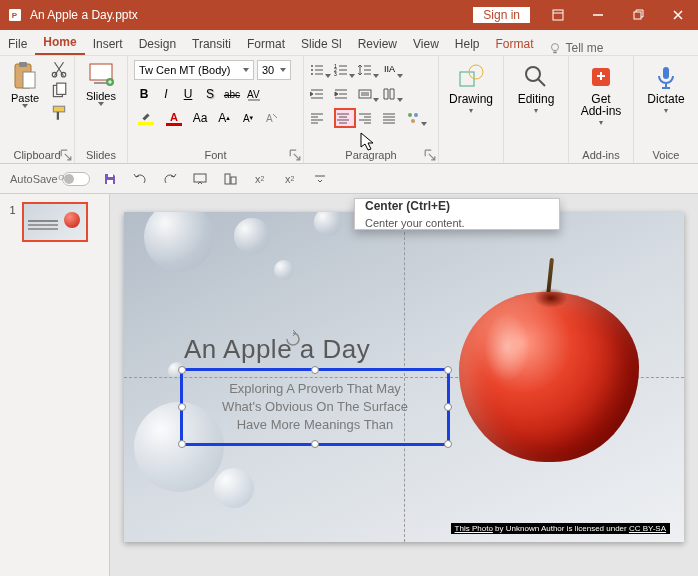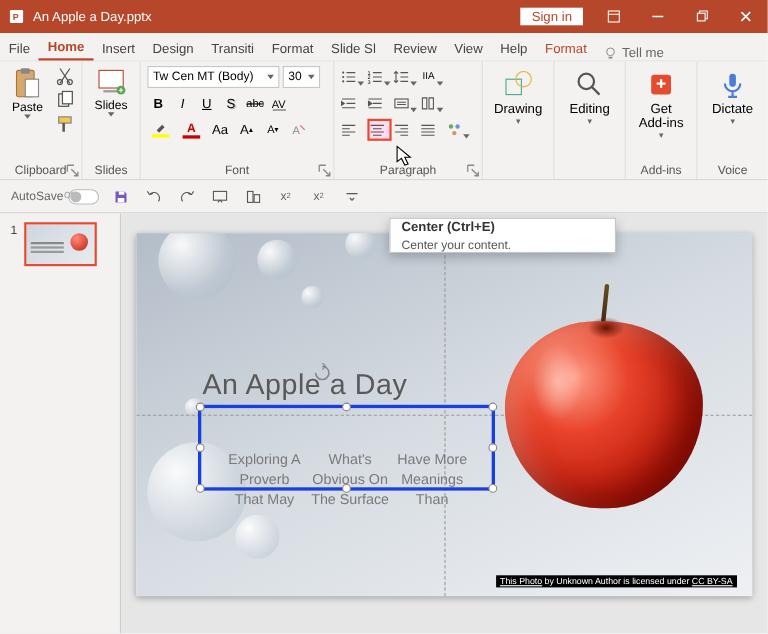--- a/index.html
+++ b/index.html
@@ -84,21 +84,21 @@
 .thumb .mini-text { position:absolute; left:4px; top:16px; width:30px; height:2px; background:#888; box-shadow: 0 4px 0 #999, 0 8px 0 #999; }
 
 .slidearea { flex: 1; display: flex; justify-content: center; align-items: flex-start; padding: 18px 10px; position: relative; }
 .slide { width: 560px; height: 330px; background: linear-gradient(155deg, #b3bdc8 0%, #d6dce2 50%, #eef0f3 100%); position: relative; box-shadow: 0 2px 6px rgba(0,0,0,0.3); overflow: hidden; }
 .bubble { position: absolute; border-radius: 50%; background: radial-gradient(circle at 30% 30%, rgba(255,255,255,0.9), rgba(200,210,220,0.3) 60%, rgba(160,175,190,0.5)); }
 .guide-v { position:absolute; left:50%; top:0; bottom:0; border-left:1px dashed #999; }
 .guide-h { position:absolute; top:50%; left:0; right:0; border-top:1px dashed #999; }
 
 .slide-title { position:absolute; left:60px; top:122px; font-family:"Tw Cen MT", sans-serif; font-size:26px; color:#595959; letter-spacing:0.5px; }
 .subtitle-box { position:absolute; left:56px; top:156px; width:270px; height:78px; border:3px solid #1a3fe0; }
-.subtitle-inner { width:100%; height:100%; display:flex; flex-direction:row; justify-content:center; align-items:center; font-family:"Tw Cen MT",sans-serif; font-size:13px; color:#7a7a7a; text-align:center; line-height:1.4; padding:20px;margin-top:29px; }
+.subtitle-inner { width:100%; height:100%; display:flex; flex-direction:column; justify-content:center; align-items:center; font-family:"Tw Cen MT",sans-serif; font-size:13px; color:#7a7a7a; text-align:center; line-height:1.4; padding:20px; }
 .handle { position:absolute; width:8px; height:8px; background:#fff; border:1px solid #888; border-radius:50%; } 
 
 .apple { position:absolute; right:40px; top:50px; width:190px; height:200px; }
 .apple .body { position:absolute; width:180px; height:170px; left:5px; top:30px; border-radius: 48% 52% 50% 50% / 48% 46% 58% 56%; background: radial-gradient(ellipse at 35% 30%, #ff9c88 0%, #e8432a 30%, #b81608 70%, #7d0a00 100%); box-shadow: inset -18px -12px 28px rgba(60,0,0,0.45), inset 14px 10px 22px rgba(255,200,180,0.35); }
 .apple .dent { position:absolute; left:80px; top:26px; width:34px; height:20px; background: radial-gradient(ellipse, #6b1200 0%, transparent 70%); border-radius:50%; }
 .apple .stem { position:absolute; left:94px; top:-4px; width:4px; height:38px; background:linear-gradient(#6b4a1f,#3d2a10); border-radius:2px; transform:rotate(6deg); }
 .apple .hl { position:absolute; left:30px; top:50px; width:46px; height:70px; border-radius:50%; background: radial-gradient(ellipse, rgba(255,230,220,0.55), transparent 70%); }
 
 .caption { position:absolute; right:14px; bottom:8px; background:#000; color:#fff; font-size:8px; padding:1px 4px; }
 .caption u { text-decoration: underline; }

